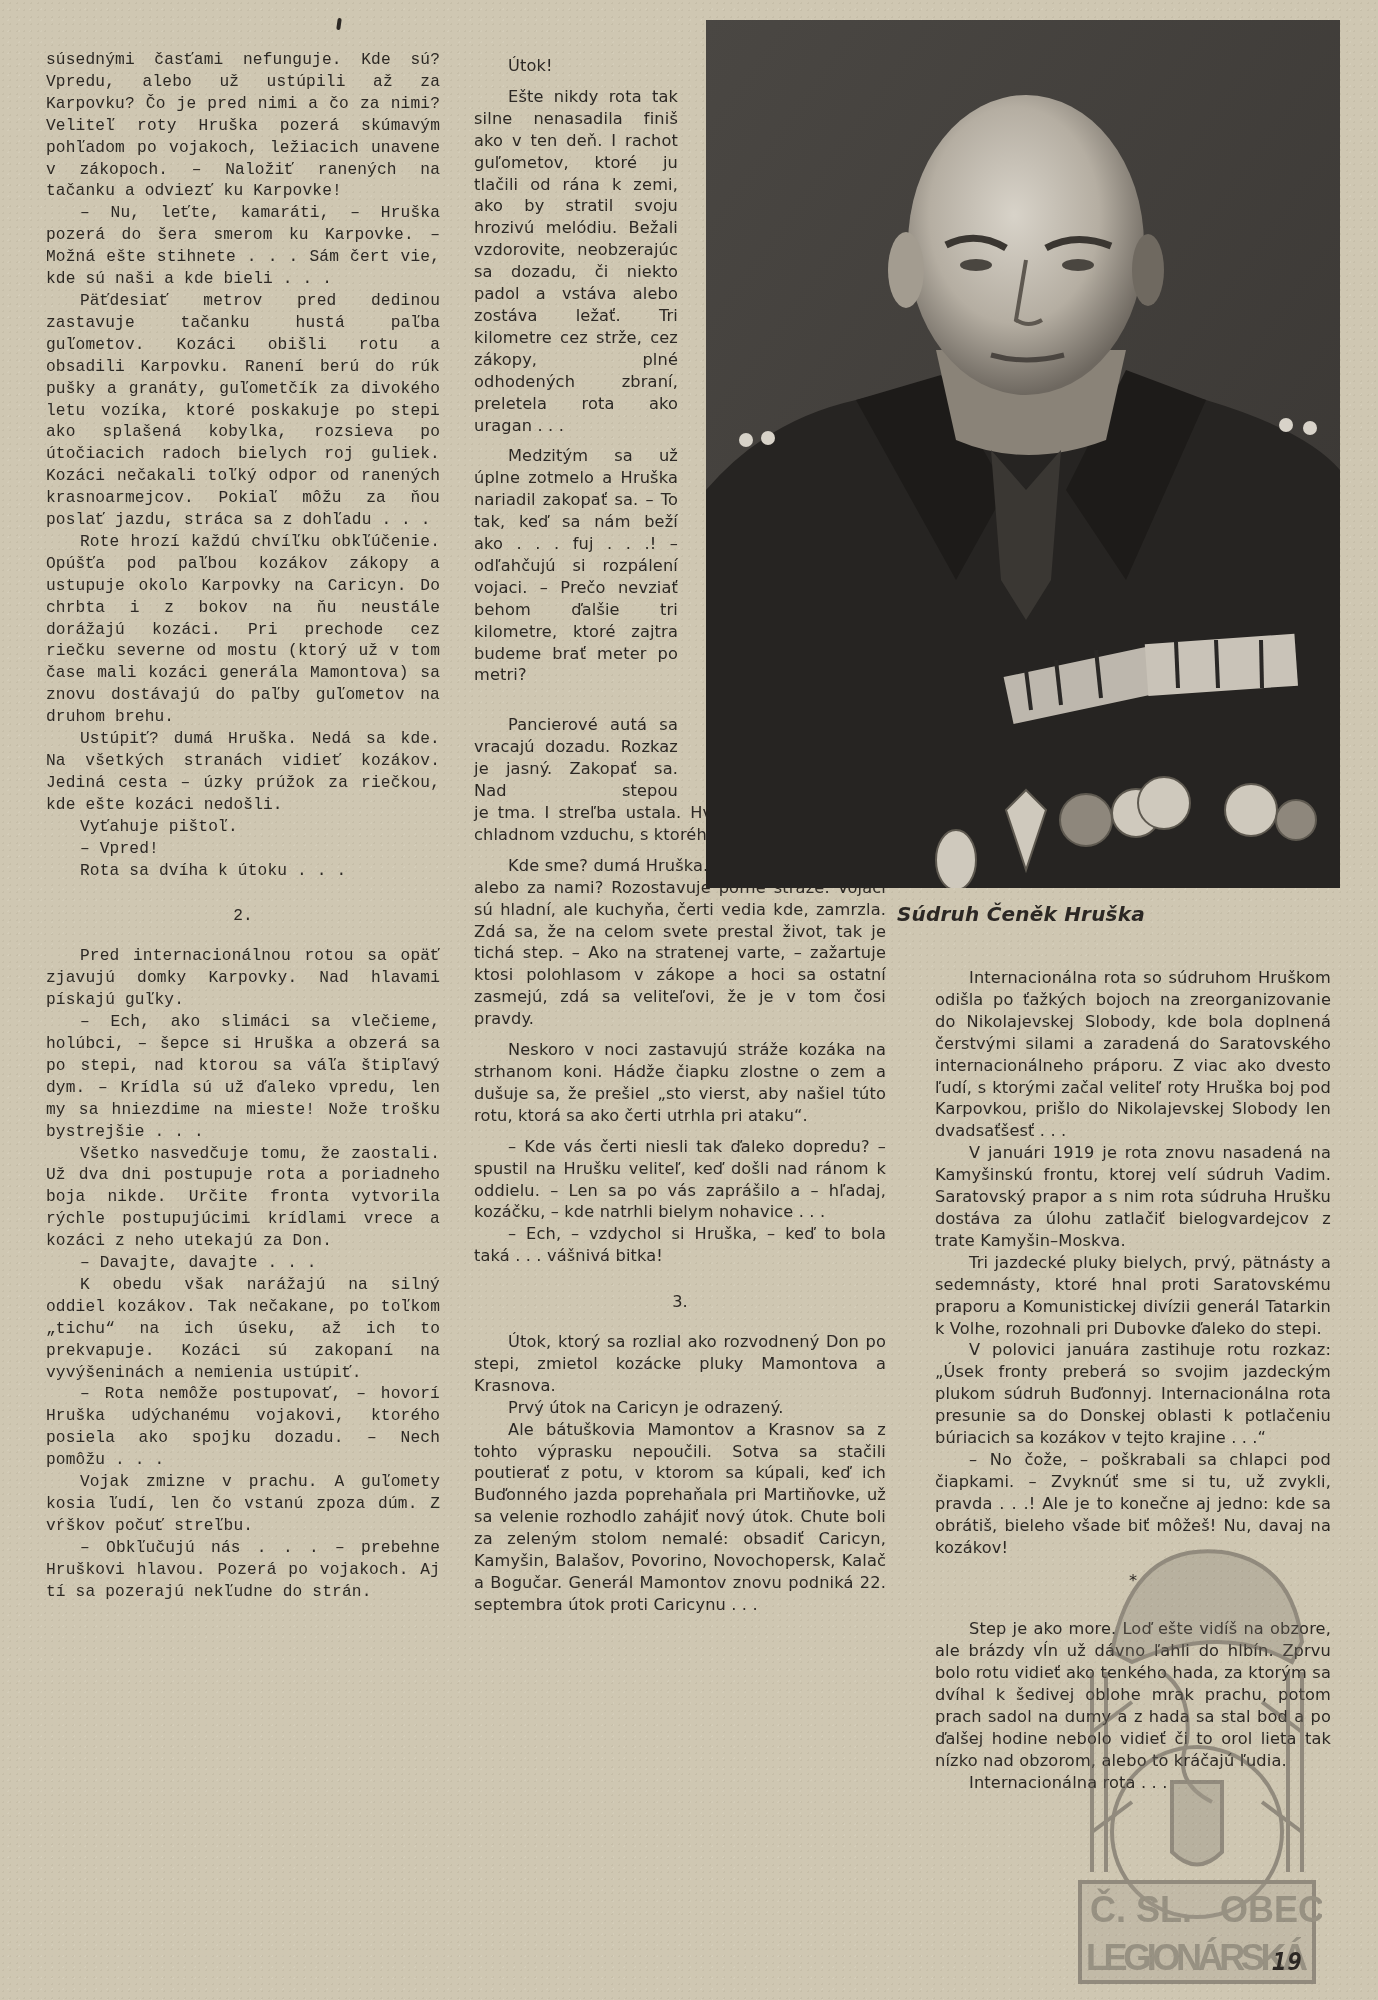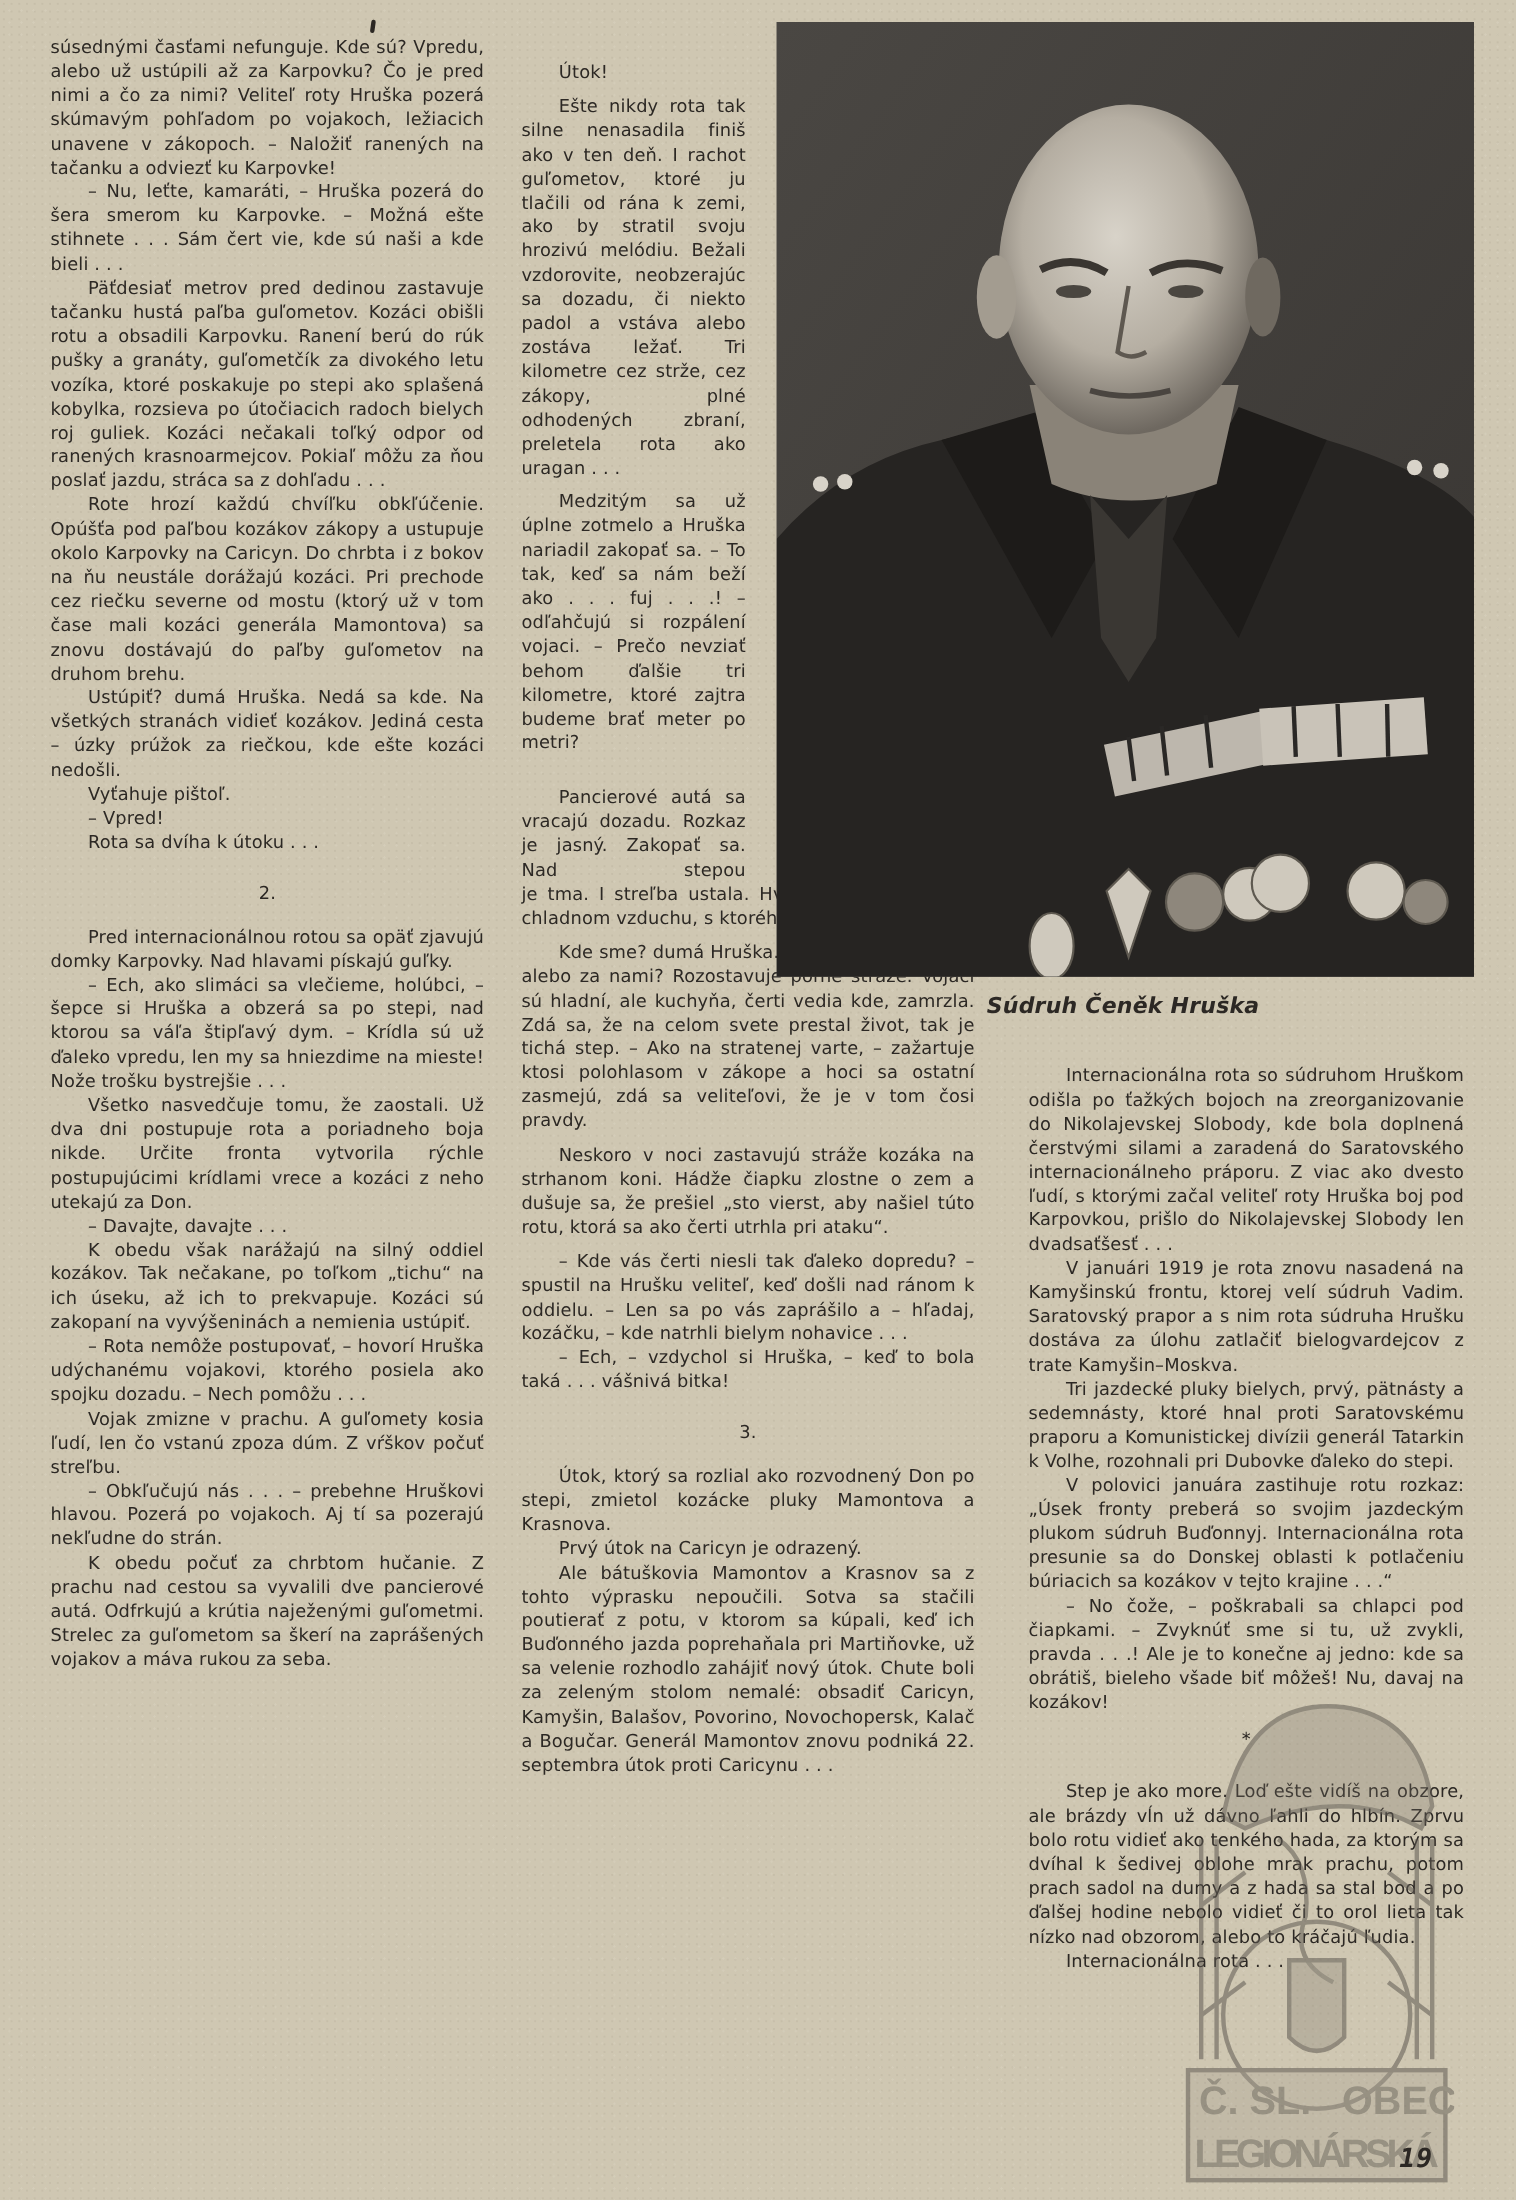--- a/index.html
+++ b/index.html
@@ -21,21 +21,21 @@
     letter-spacing: 0.15px;
     text-align: justify;
     hyphens: none;
   }
   .col p { margin: 0; text-indent: 34px; }
   .col p.noindent { text-indent: 0; }
   .col p.gap { margin-top: 9px; }
   .col .section-num { text-align: center; text-indent: 0; margin: 24px 0 18px 0; }
   .col .star { text-align: center; text-indent: 0; margin: 12px 0 26px 0; }
 
-  #col-left  { left: 46px;  top: 32px;  width: 394px; }
+  #col-left  { left: 46px;  top: 50px;  width: 394px; font-family: Liberation Mono, monospace; }
   #col-mid   { left: 474px; top: 46px;  width: 412px; }
   #col-mid-narrow { width: 204px; }
   #col-right { left: 935px; top: 967px; width: 396px; }
 
   .photo {
     position: absolute; left: 706px; top: 20px; width: 634px; height: 868px;
     background: #3e3b37;
     overflow: hidden;
   }
   .photo svg { width: 100%; height: 100%; display: block; }
@@ -75,21 +75,20 @@
   <p>Rota sa dvíha k útoku . . .</p>
   <p class="section-num">2.</p>
   <p>Pred internacionálnou rotou sa opäť zjavujú domky Karpovky. Nad hlavami pískajú guľky.</p>
   <p>– Ech, ako slimáci sa vlečieme, holúbci, – šepce si Hruška a obzerá sa po stepi, nad ktorou sa váľa štipľavý dym. – Krídla sú už ďaleko vpredu, len my sa hniezdime na mieste! Nože trošku bystrejšie . . .</p>
   <p>Všetko nasvedčuje tomu, že zaostali. Už dva dni postupuje rota a poriadneho boja nikde. Určite fronta vytvorila rýchle postupujúcimi krídlami vrece a kozáci z neho utekajú za Don.</p>
   <p>– Davajte, davajte . . .</p>
   <p>K obedu však narážajú na silný oddiel kozákov. Tak nečakane, po toľkom „tichu“ na ich úseku, až ich to prekvapuje. Kozáci sú zakopaní na vyvýšeninách a nemienia ustúpiť.</p>
   <p>– Rota nemôže postupovať, – hovorí Hruška udýchanému vojakovi, ktorého posiela ako spojku dozadu. – Nech pomôžu . . .</p>
   <p>Vojak zmizne v prachu. A guľomety kosia ľudí, len čo vstanú zpoza dúm. Z vŕškov počuť streľbu.</p>
   <p>– Obkľučujú nás . . . – prebehne Hruškovi hlavou. Pozerá po vojakoch. Aj tí sa pozerajú nekľudne do strán.</p>
-  <p>K obedu počuť za chrbtom hučanie. Z prachu nad cestou sa vyvalili dve pancierové autá. Odfrkujú a krútia naježenými guľometmi. Strelec za guľometom sa škerí na zaprášených vojakov a máva rukou za seba.</p>
 </div>
 
 <div class="col" id="col-mid">
   <div id="col-mid-narrow">
     <p class="gap">Útok!</p>
     <p class="gap">Ešte nikdy rota tak silne nenasadila finiš ako v ten deň. I rachot guľometov, ktoré ju tlačili od rána k zemi, ako by stratil svoju hrozivú melódiu. Bežali vzdorovite, neobzerajúc sa dozadu, či niekto padol a vstáva alebo zostáva ležať. Tri kilometre cez strže, cez zákopy, plné odhodených zbraní, preletela rota ako uragan . . .</p>
     <p class="gap">Medzitým sa už úplne zotmelo a Hruška nariadil zakopať sa. – To tak, keď sa nám beží ako . . . fuj . . .! – odľahčujú si rozpálení vojaci. – Prečo nevziať behom ďalšie tri kilometre, ktoré zajtra budeme brať meter po metri?</p>
     <p class="gap" style="text-align-last: justify; margin-top: 28px;">Pancierové autá sa vracajú dozadu. Rozkaz je jasný. Zakopať sa. Nad stepou</p>
   </div>
   <p class="noindent">je tma. I streľba ustala. Hviezdy sa trblietajú v chladnom vzduchu, s ktorého cítiť spálenisko.</p>

